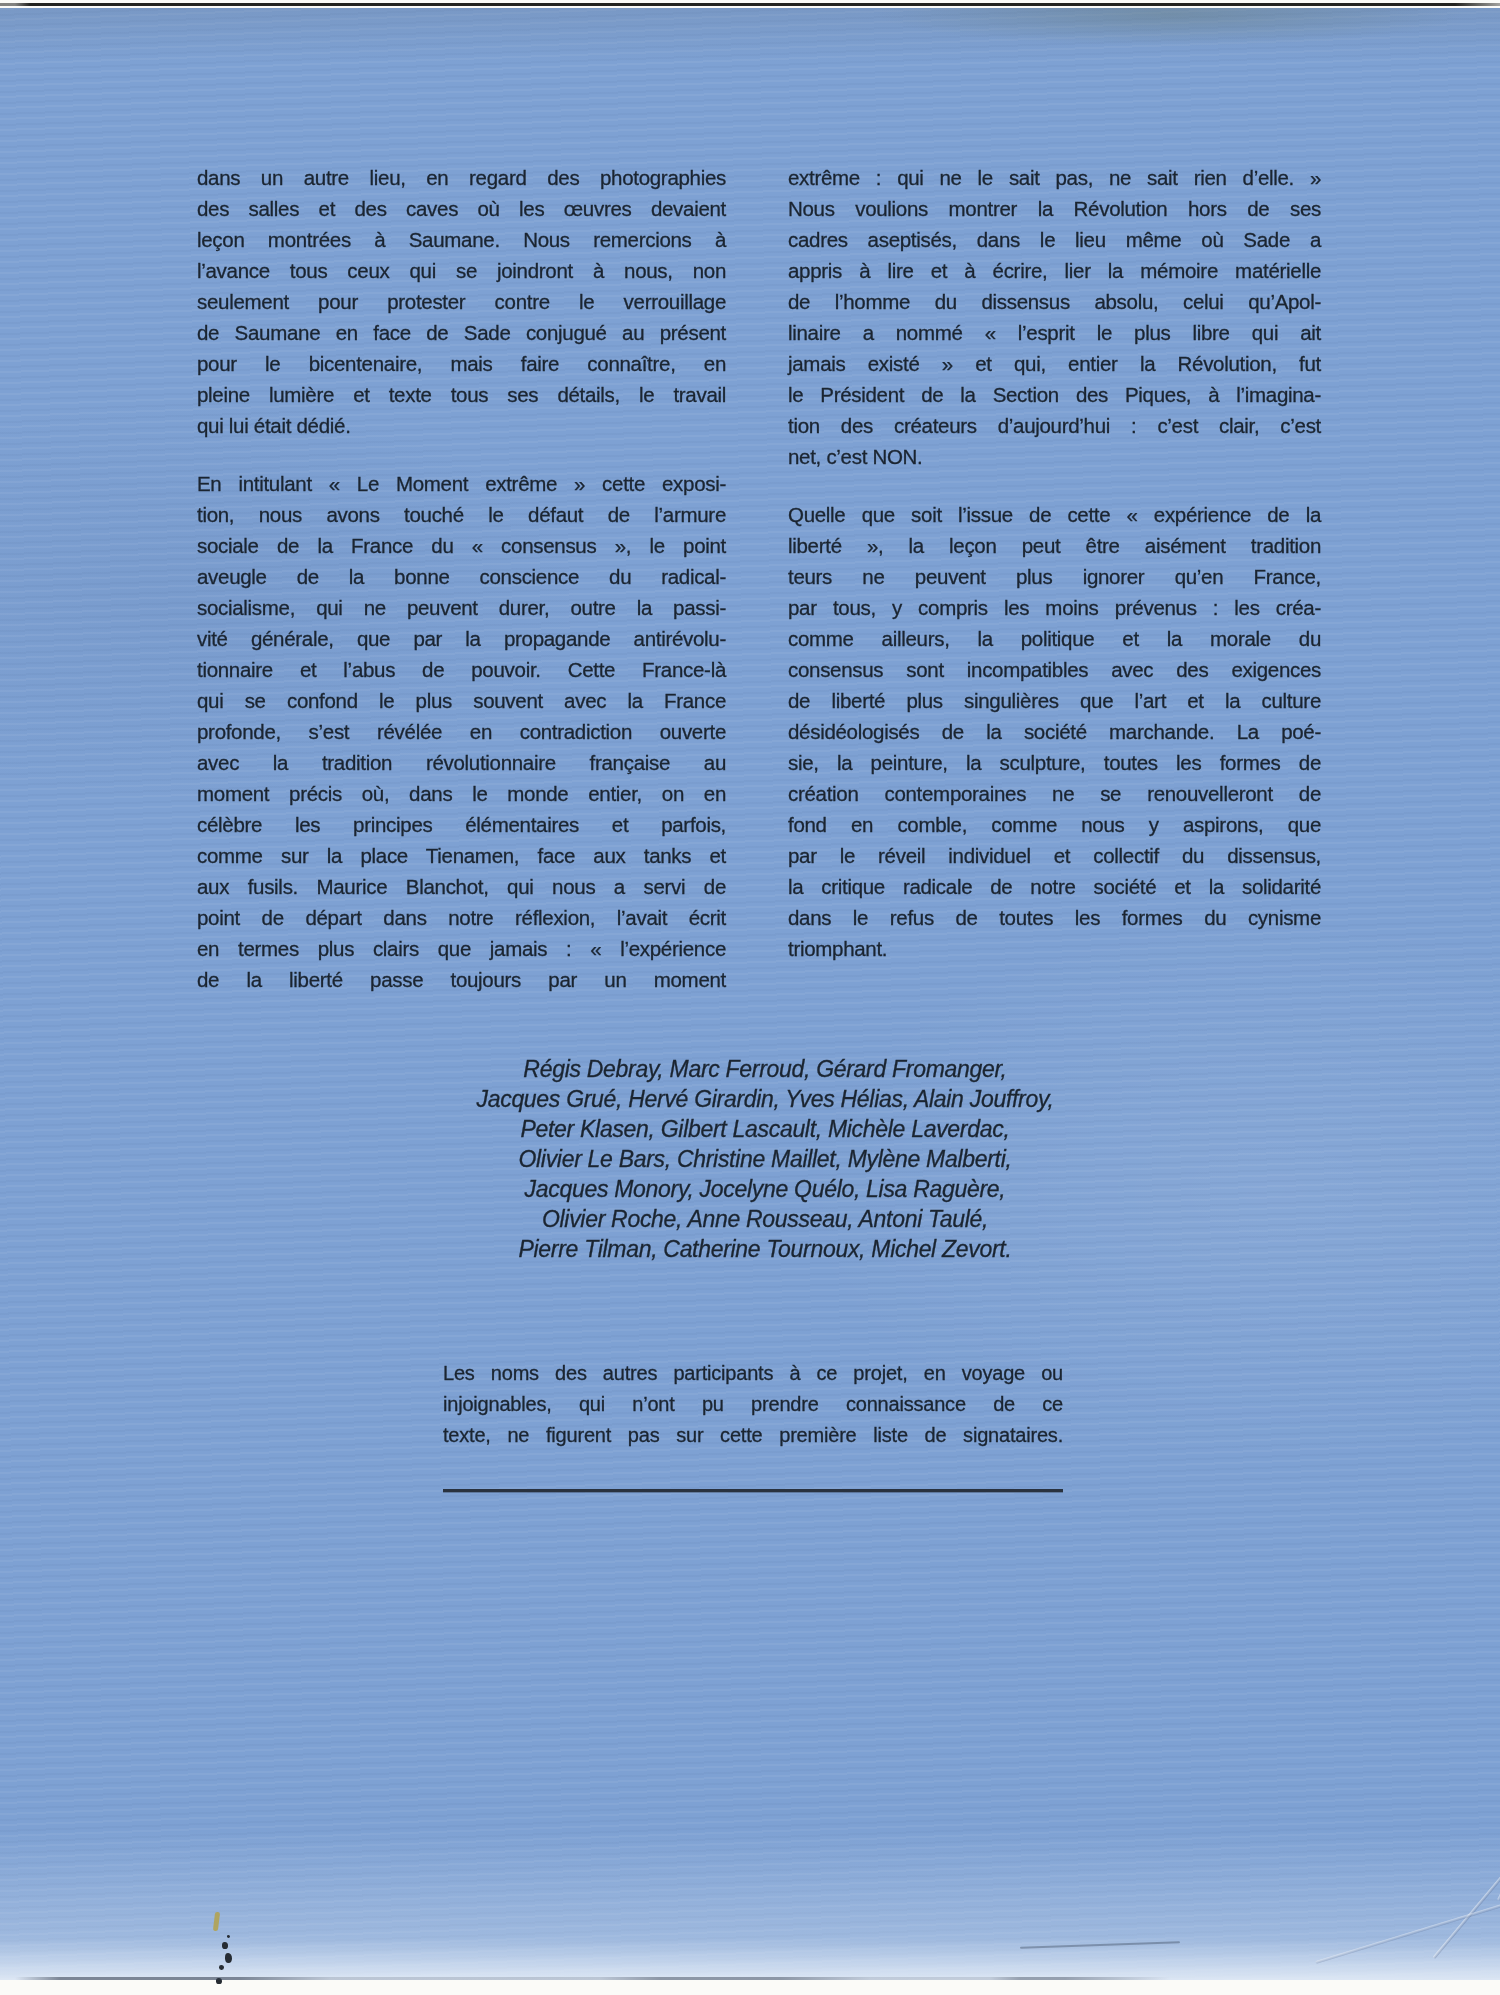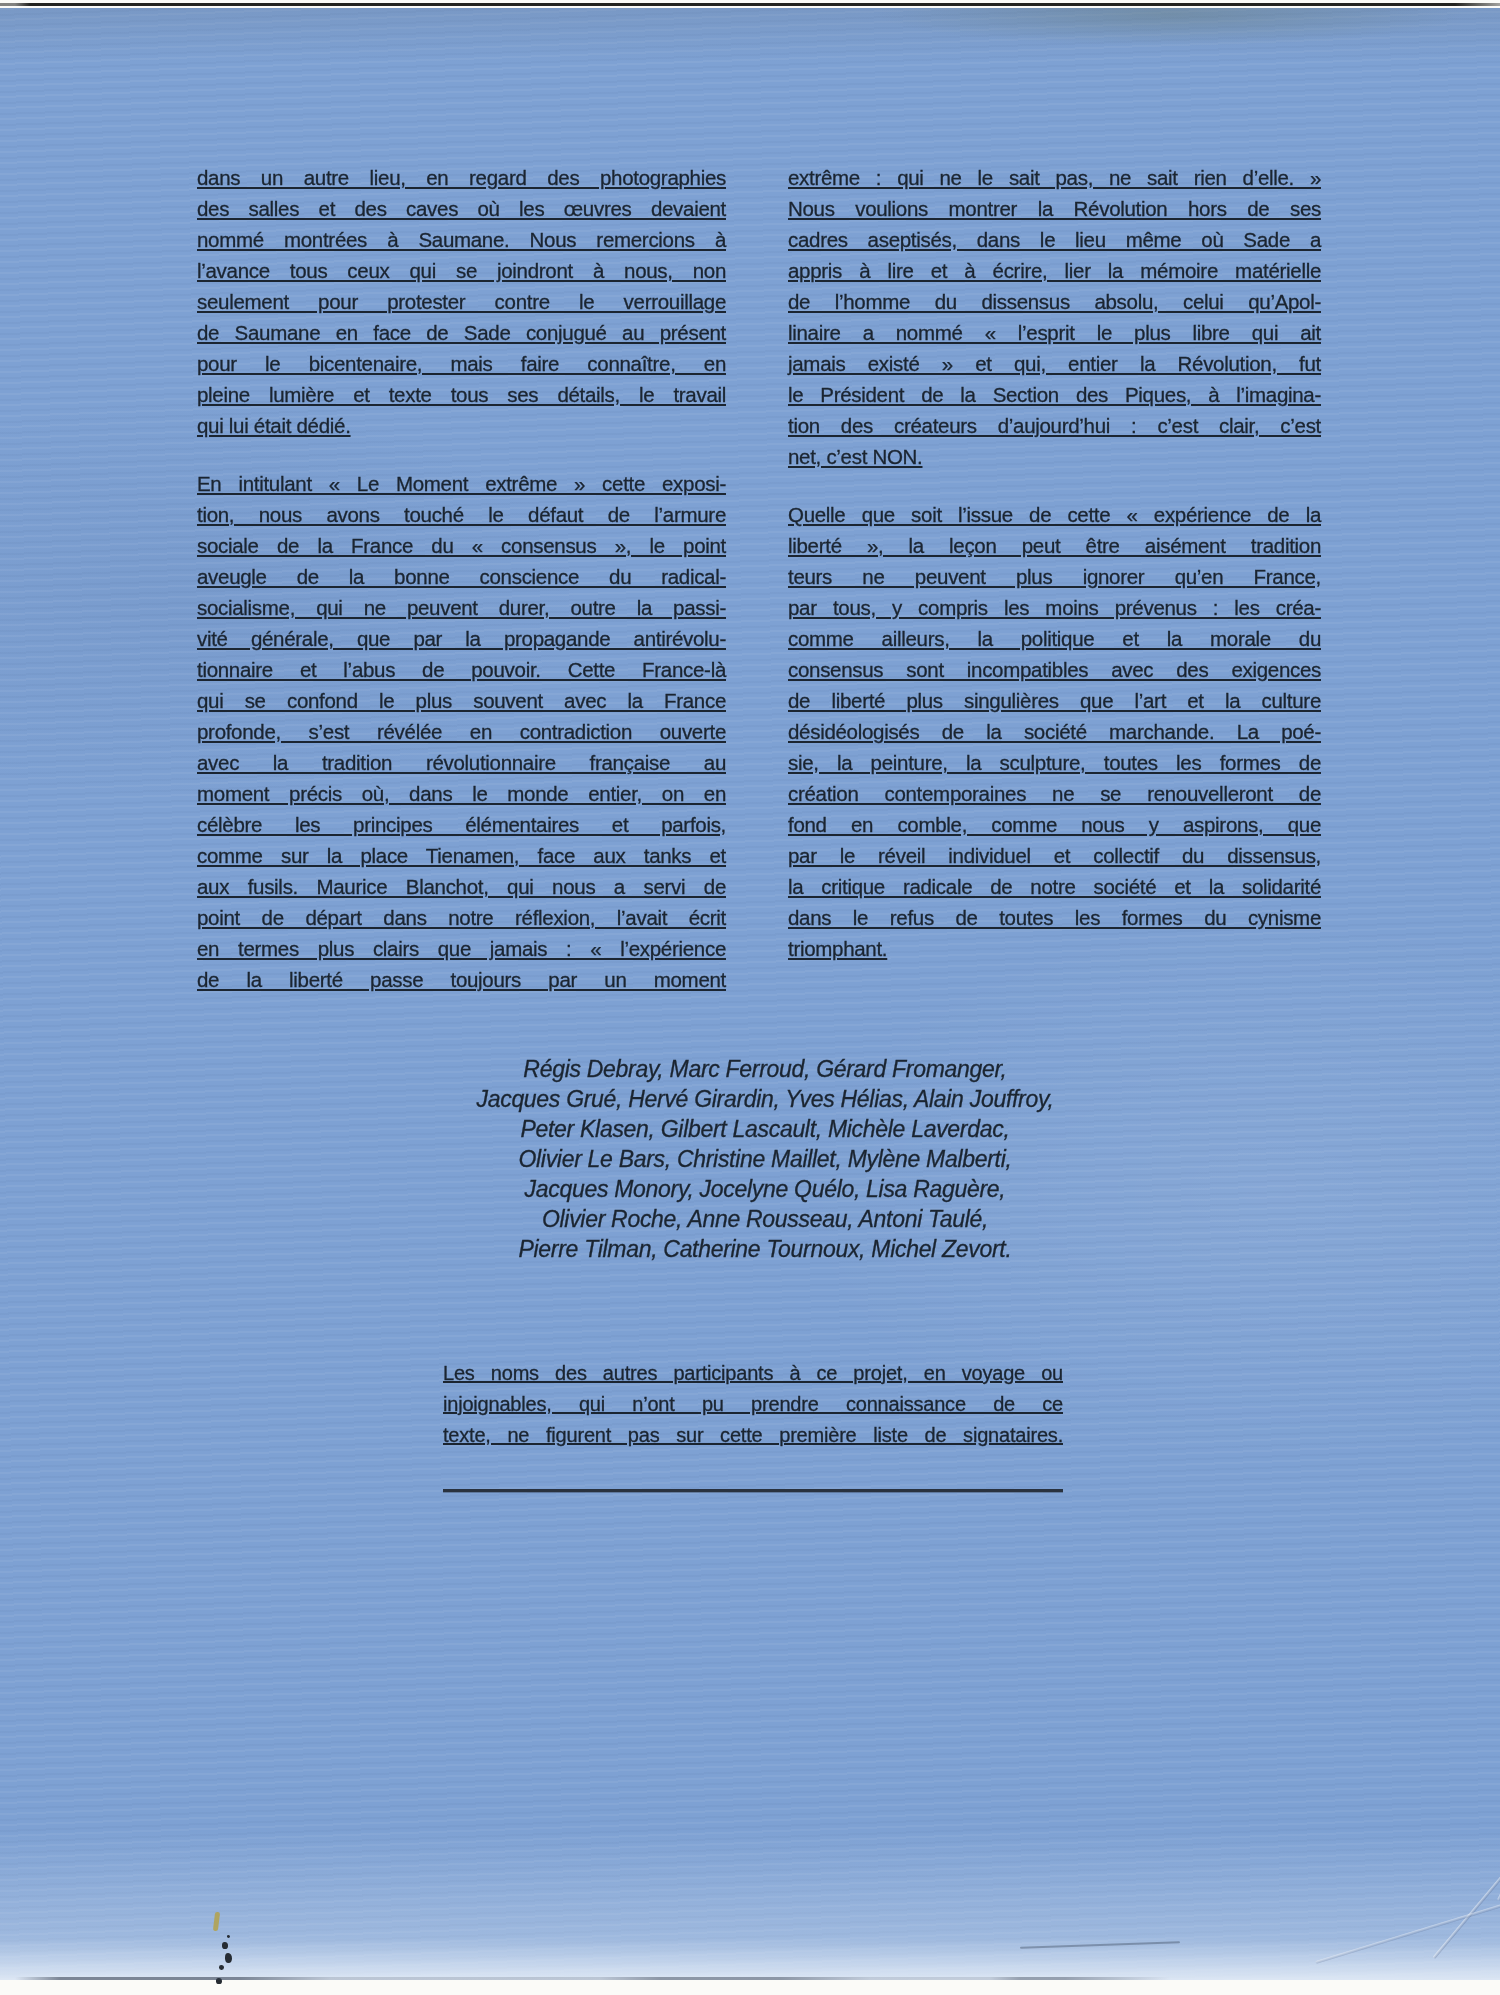--- a/index.html
+++ b/index.html
@@ -80,21 +80,21 @@
     color: #1b2531;
     font-size: 20.5px;
     line-height: 31px;
     letter-spacing: -0.3px;
     -webkit-text-stroke: 0.3px #1b2531;
   }
   .col-left  { left: 197px; width: 529px; }
   .col-right { left: 788px; width: 533px; }
   .para { margin: 0; }
   .para + .para { margin-top: 27px; }
-  .tline { text-align: justify; text-align-last: justify; text-decoration: underline; }
+  .tline { text-align: justify; text-align-last: justify; }
   .tline.lastline { text-align-last: left; }
 
   
   .signatories {
     position: absolute;
     left: 415px; top: 1046px;
     width: 700px;
     color: #1b2531;
     font-style: italic;
     font-size: 23px;
@@ -130,21 +130,21 @@
 
 <div class="page">
   <div class="scan-top-line"></div>
 
   <div class="paper">
 
     <div class="col col-left">
         <div class="para">
           <div class="tline">dans un autre lieu, en regard des photographies</div>
           <div class="tline">des salles et des caves où les œuvres devaient</div>
-          <div class="tline">nommé montrées à Saumane. Nous remercions à</div>
+          <div class="tline">leçon montrées à Saumane. Nous remercions à</div>
           <div class="tline">l’avance tous ceux qui se joindront à nous, non</div>
           <div class="tline">seulement pour protester contre le verrouillage</div>
           <div class="tline">de Saumane en face de Sade conjugué au présent</div>
           <div class="tline">pour le bicentenaire, mais faire connaître, en</div>
           <div class="tline">pleine lumière et texte tous ses détails, le travail</div>
           <div class="tline lastline">qui lui était dédié.</div>
         </div>
         <div class="para">
           <div class="tline">En intitulant « Le Moment extrême » cette exposi-</div>
           <div class="tline">tion, nous avons touché le défaut de l’armure</div>

